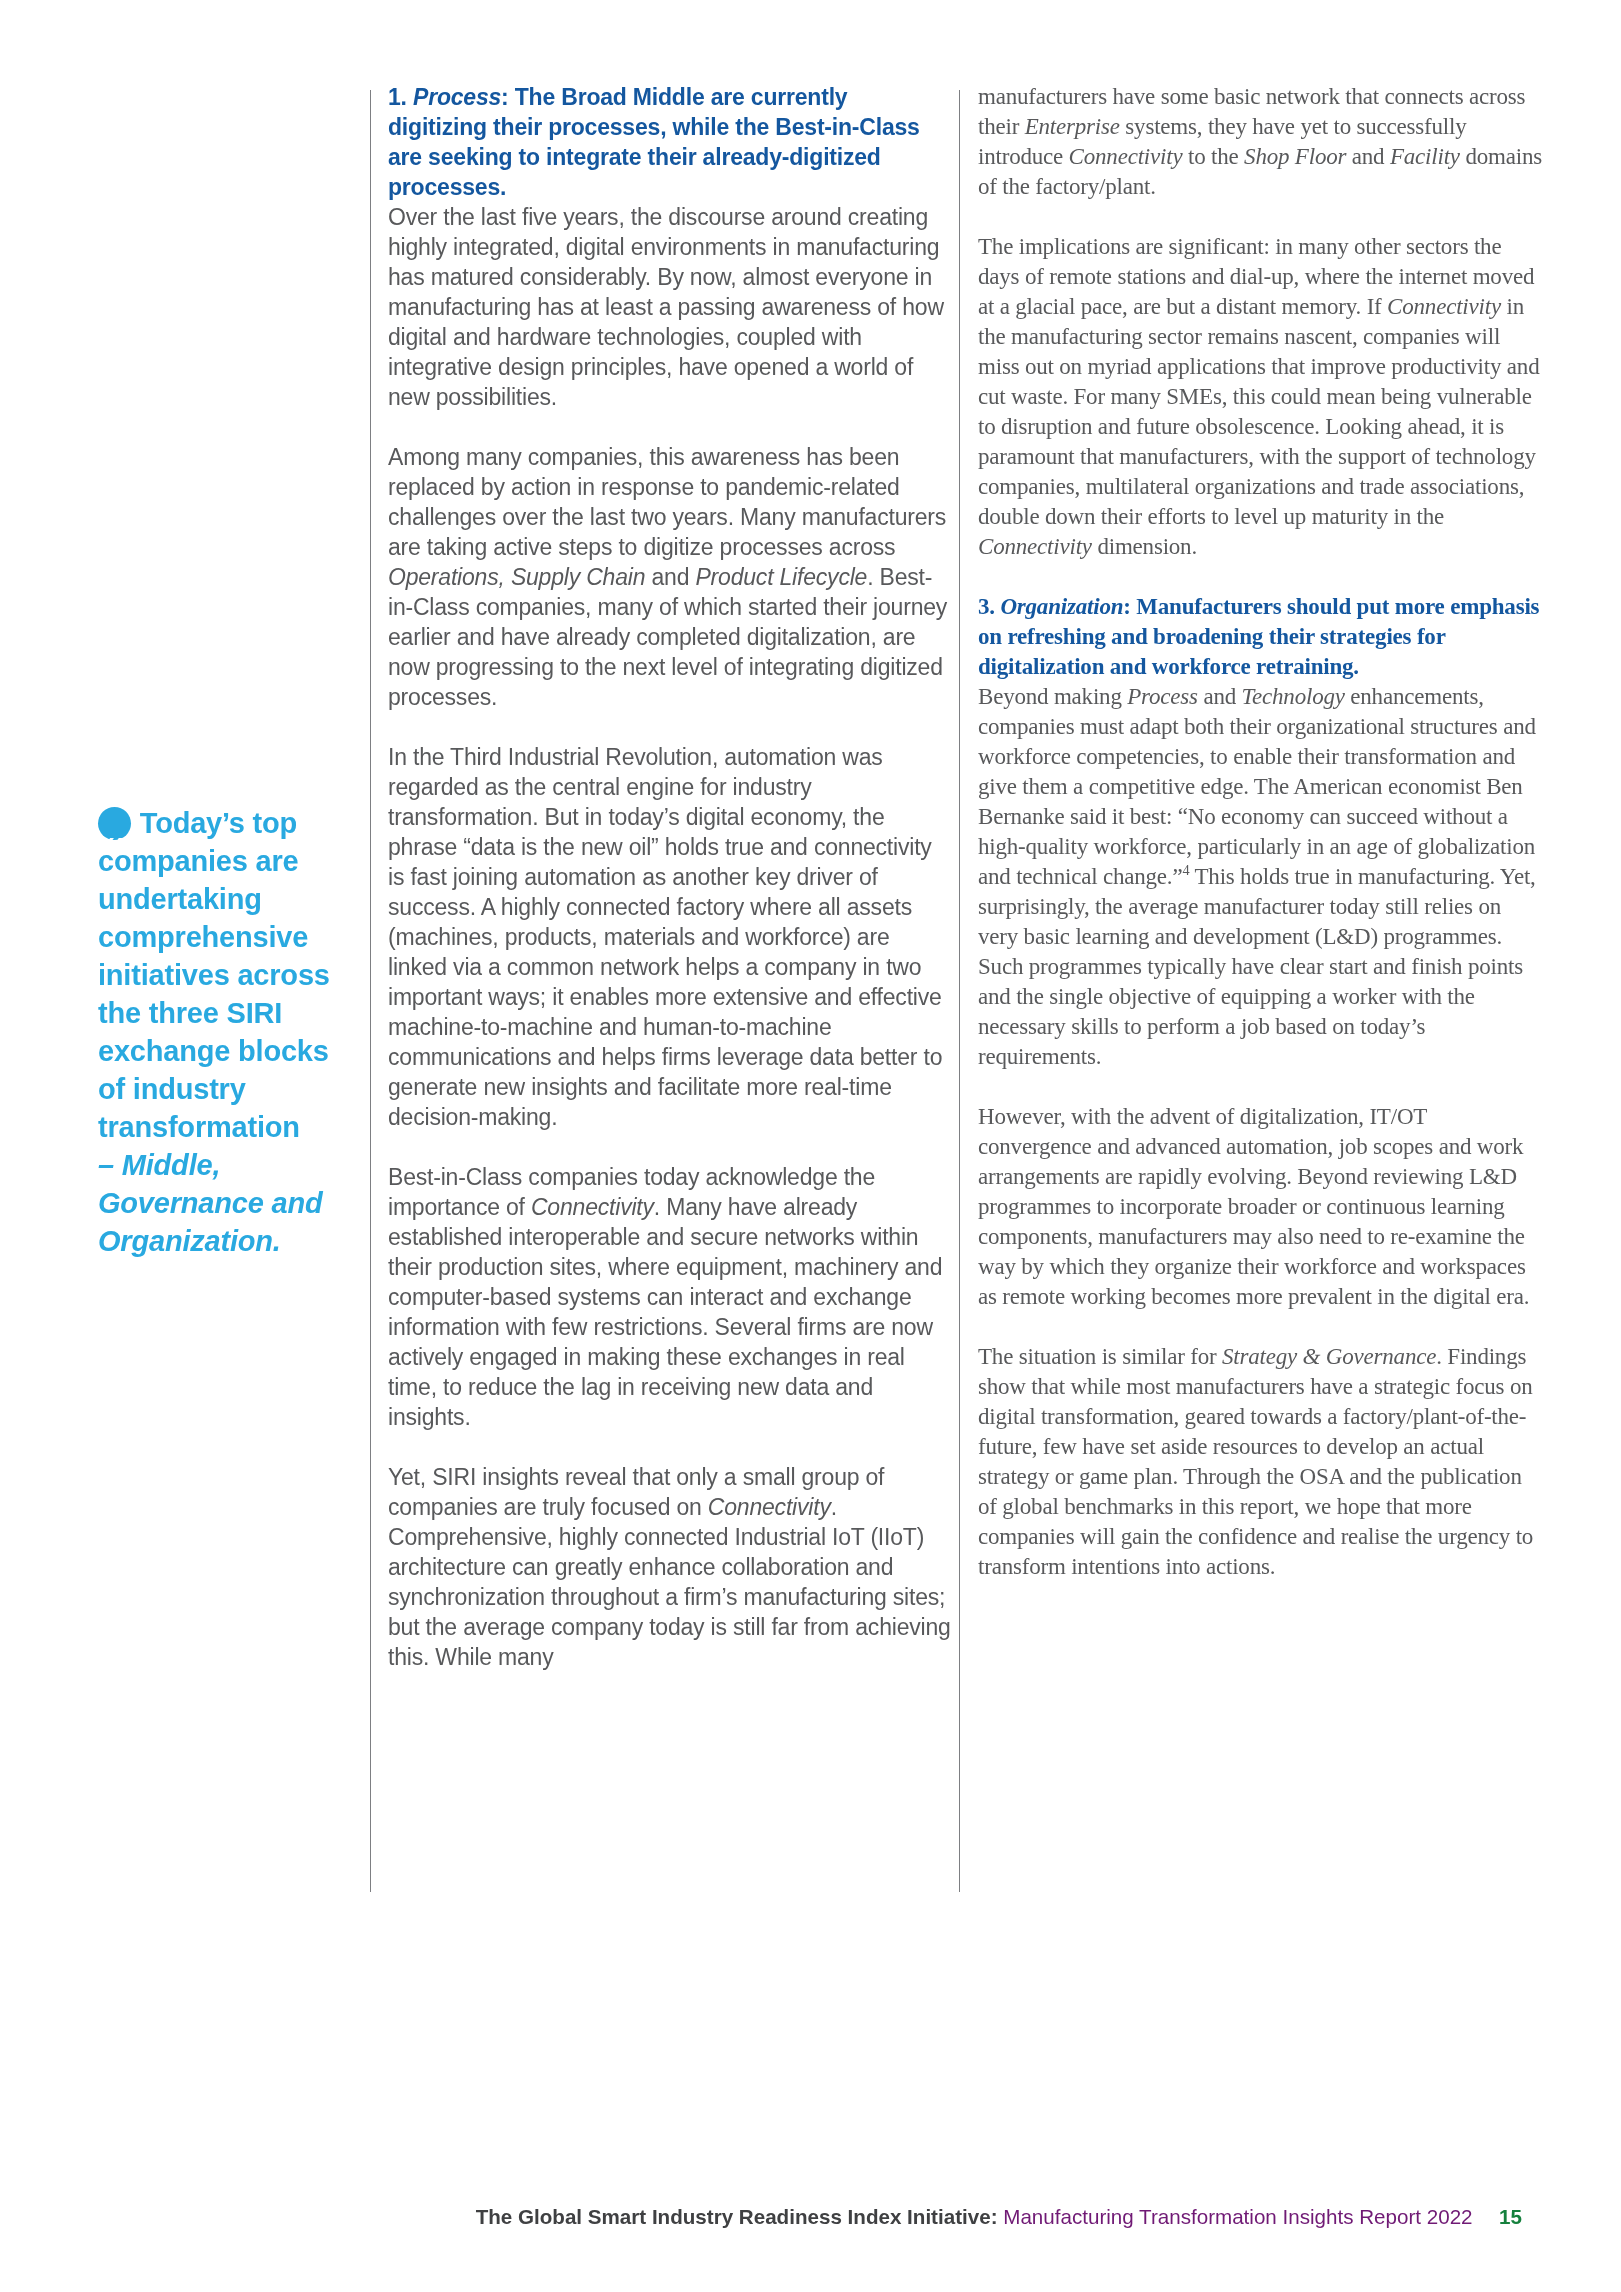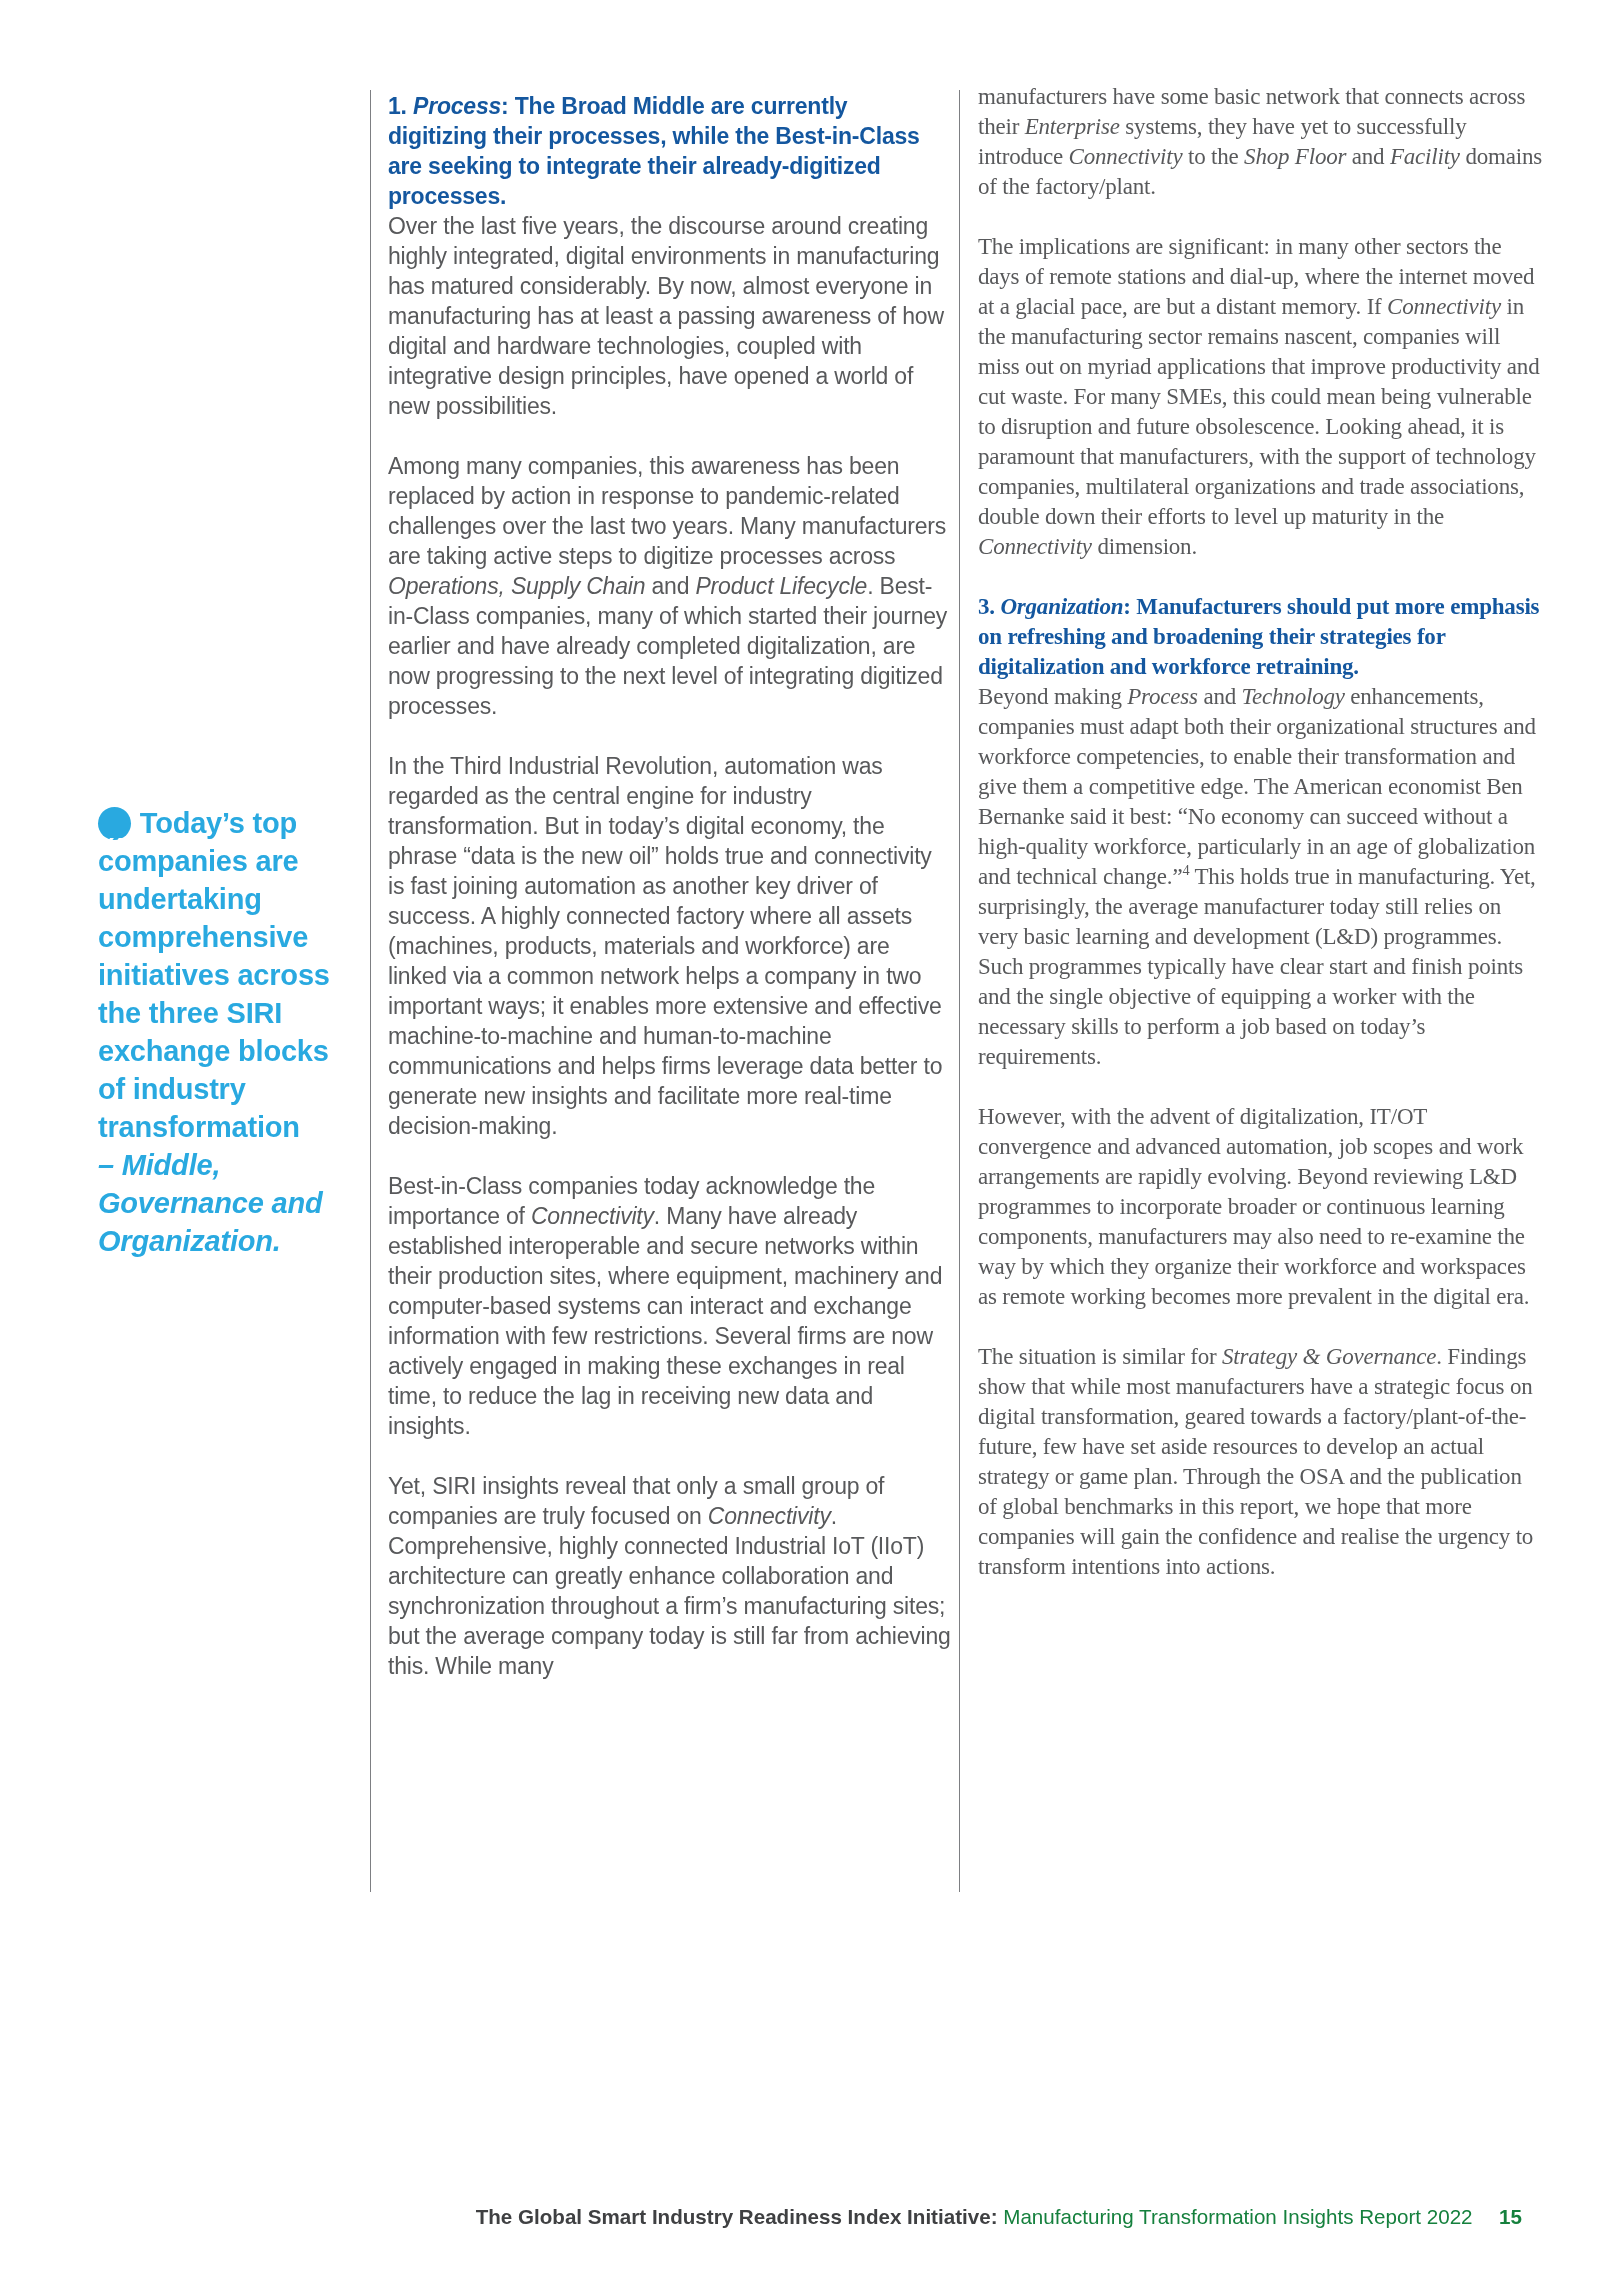--- a/index.html
+++ b/index.html
@@ -14,21 +14,21 @@
     position:absolute;top:90px;width:1px;height:1802px;
     background:#7d7f82;
   }
   .vrule.left{left:370px;}
   .vrule.right{left:959px;}
   .col{
     position:absolute;top:82px;width:564px;
     color:#58595b;
     font-size:23px;line-height:30px;letter-spacing:-0.2px;
   }
-  .col.left{left:388px;margin-top:9px;}
+  .col.left{left:388px;}
   .col.right{left:978px;font-family:Liberation Serif, serif;}
   .block{margin:0 0 30px 0;}
   .block.heading{color:#14579f;font-weight:bold;margin-bottom:0;}
   .it{font-style:italic;}
   .col sup{font-size:0.62em;line-height:0;}
   .pull-quote{
     position:absolute;left:98px;top:804px;width:263px;
     color:#29a9e0;font-weight:bold;
     font-size:29px;line-height:38px;letter-spacing:-0.2px;
   }
@@ -41,21 +41,21 @@
   .qicon .q{
     position:absolute;left:6.9px;top:45px;line-height:0;
     font-size:41px;font-weight:bold;color:#ffffff;font-style:normal;
   }
   .footer{
     position:absolute;top:2204px;right:99px;
     display:flex;align-items:baseline;gap:26.5px;
     font-size:20.6px;line-height:25.5px;color:#3f4042;white-space:nowrap;
   }
   .footer .bold{font-weight:bold;color:#3f4042;}
-  .footer .muted{font-weight:normal;color:#15803d;}
+  .footer .muted{font-weight:normal;color:#701a75;}
   .footer .pagenum{font-weight:bold;color:#15803d;}
 </style>
 </head>
 <body>
 
 <div class="page">
 
   <div class="pull-quote">
       <div class="line"><span class="qicon"><span class="q">“</span></span><span>Today’s top</span></div>
       <div class="line"><span>companies are</span></div>

